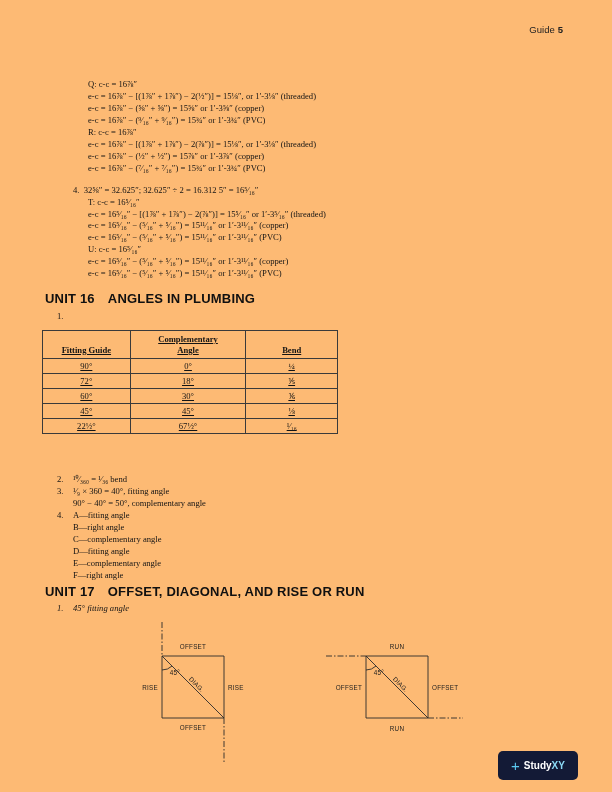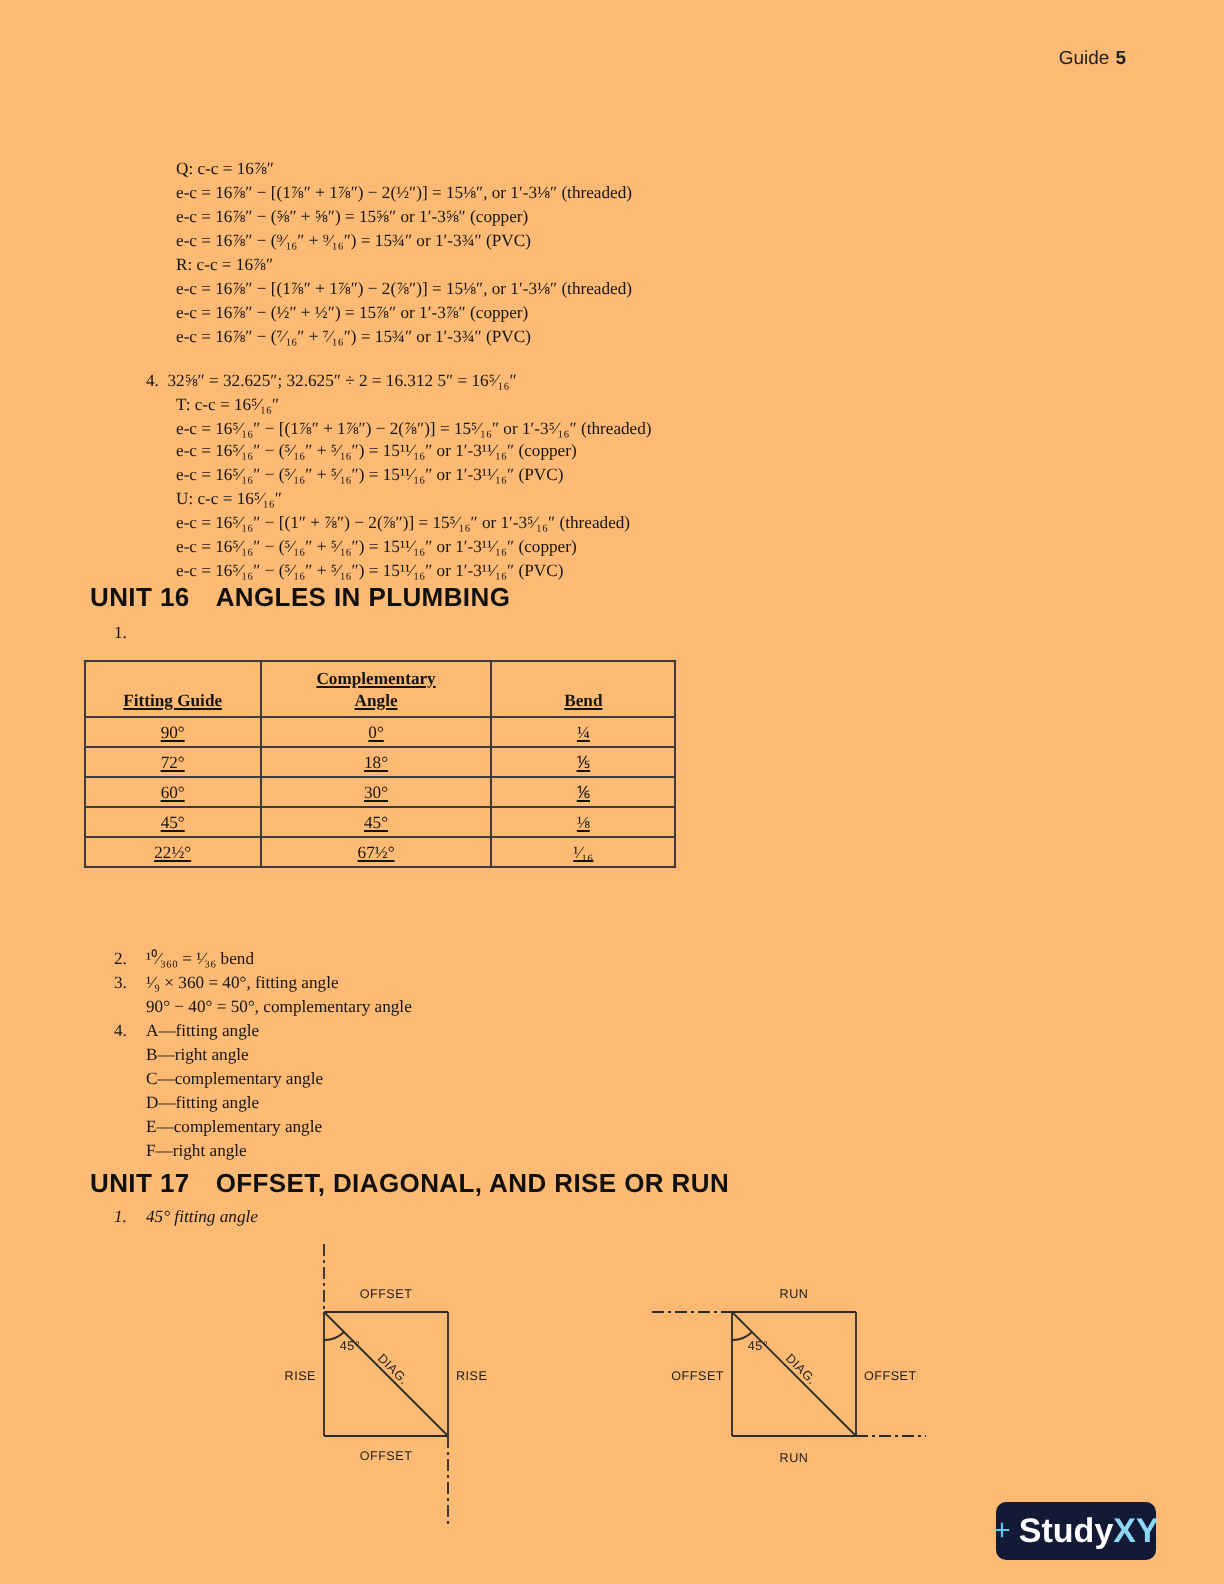--- a/index.html
+++ b/index.html
@@ -63,21 +63,21 @@
   }
 
   
   .logo {
     position:absolute; right:34px; top:751px; width:80px; height:29px;
     background:#131a36; border-radius:5px;
     display:flex; align-items:center; justify-content:center; gap:4px;
     font-family:"Liberation Sans", sans-serif;
   }
   .logo .plus { color:#5bc8f0; font-size:15px; font-weight:400; line-height:1; }
-  .logo .brand { font-size:17px; font-weight:bold; line-height:1; }
+  .logo .brand { font-size:10px; font-weight:bold; line-height:1; }
   .logo .study { color:#ffffff; }
   .logo .xy { color:#8bd9f5; }
 </style>
 </head>
 <body>
 
 <div class="page">
 
   <div class="guide">
     <span>Guide</span><b>5</b>
@@ -91,21 +91,20 @@
     <div class="ln">R: c-c = 16⅞″</div>
     <div class="ln">e-c = 16⅞″ − [(1⅞″ + 1⅞″) − 2(⅞″)] = 15⅛″, or 1′-3⅛″ (threaded)</div>
     <div class="ln">e-c = 16⅞″ − (½″ + ½″) = 15⅞″ or 1′-3⅞″ (copper)</div>
     <div class="ln">e-c = 16⅞″ − (⁷⁄₁₆″ + ⁷⁄₁₆″) = 15¾″ or 1′-3¾″ (PVC)</div>
     <div class="ln flush">4.  32⅝″ = 32.625″; 32.625″ ÷ 2 = 16.312 5″ = 16⁵⁄₁₆″</div>
     <div class="ln">T: c-c = 16⁵⁄₁₆″</div>
     <div class="ln">e-c = 16⁵⁄₁₆″ − [(1⅞″ + 1⅞″) − 2(⅞″)] = 15⁵⁄₁₆″ or 1′-3⁵⁄₁₆″ (threaded)</div>
     <div class="ln">e-c = 16⁵⁄₁₆″ − (⁵⁄₁₆″ + ⁵⁄₁₆″) = 15¹¹⁄₁₆″ or 1′-3¹¹⁄₁₆″ (copper)</div>
     <div class="ln">e-c = 16⁵⁄₁₆″ − (⁵⁄₁₆″ + ⁵⁄₁₆″) = 15¹¹⁄₁₆″ or 1′-3¹¹⁄₁₆″ (PVC)</div>
     <div class="ln">U: c-c = 16⁵⁄₁₆″</div>
-    <div class="ln">e-c = 16⁵⁄₁₆″ − [(1″ + ⅞″) − 2(⅞″)] = 15⁵⁄₁₆″ or 1′-3⁵⁄₁₆″ (threaded)</div>
     <div class="ln">e-c = 16⁵⁄₁₆″ − (⁵⁄₁₆″ + ⁵⁄₁₆″) = 15¹¹⁄₁₆″ or 1′-3¹¹⁄₁₆″ (copper)</div>
     <div class="ln">e-c = 16⁵⁄₁₆″ − (⁵⁄₁₆″ + ⁵⁄₁₆″) = 15¹¹⁄₁₆″ or 1′-3¹¹⁄₁₆″ (PVC)</div>
   </div>
 
   <div class="unit-heading" id="u16h">
     <span>UNIT 16</span><span class="gap"></span><span>ANGLES IN PLUMBING</span>
   </div>
 
   <div class="item-num" id="u16-item1">
     <span>1.</span>

